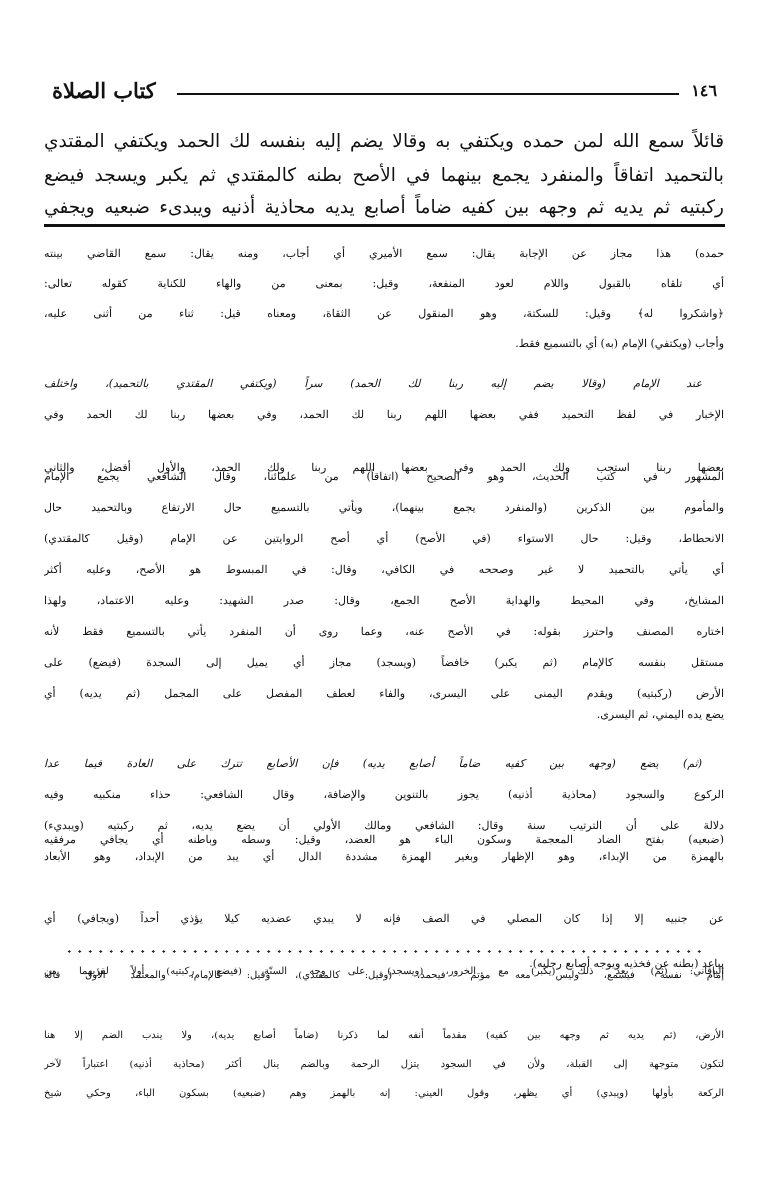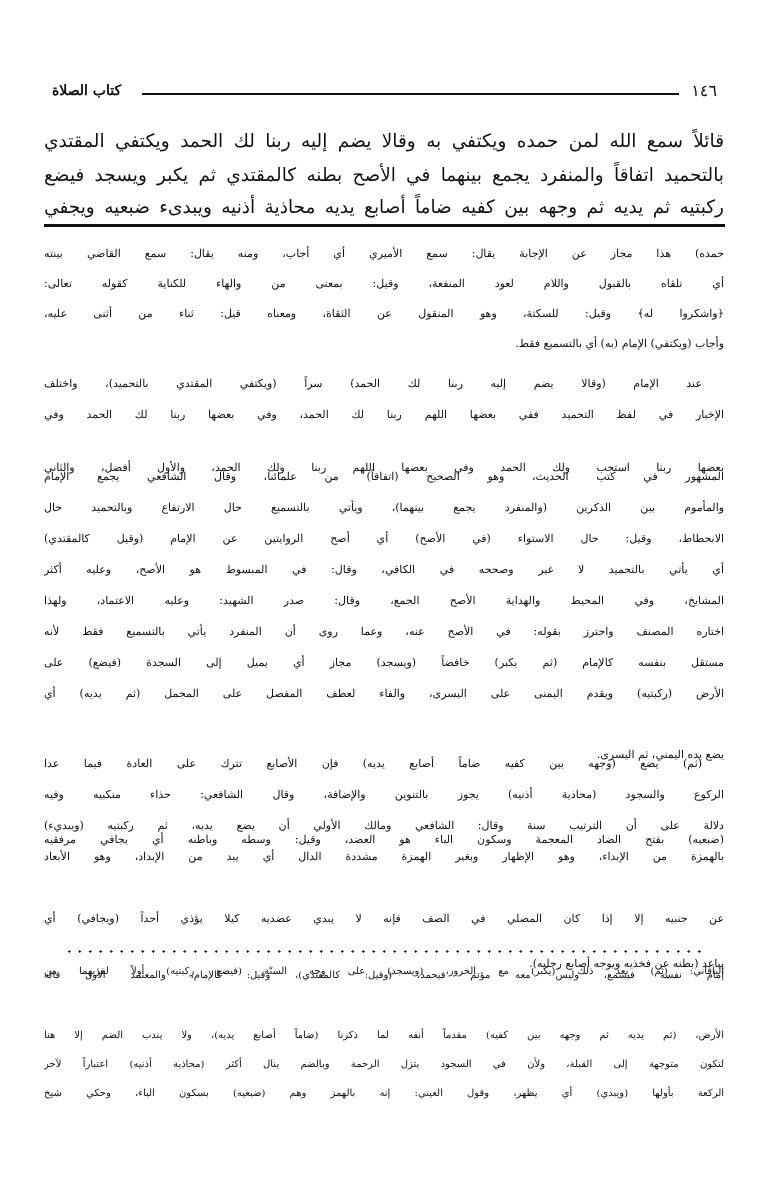--- a/index.html
+++ b/index.html
@@ -8,56 +8,56 @@
     font-family: "DejaVu Serif", "Liberation Serif", serif;
     color: #111111;
   }
   .page { position: absolute; left: 0; top: 0; width: 765px; height: 1185px; }
 
   
   .header {
     position: absolute; left: 52px; top: 78px; width: 665px; height: 24px;
     display: flex; align-items: center; direction: rtl;
   }
-  .header .page-no { font-size: 16px; font-weight: normal; margin-left: 12px; white-space: nowrap; }
+  .header .page-no { font-size: 16px; font-weight: bold; margin-left: 12px; white-space: nowrap; }
   .header .rule { flex: 1; height: 0; border-top: 2px solid #111; margin-top: 8px; }
-  .header .title { font-size: 14px; font-weight: bold; margin-right: 21px; white-space: nowrap; }
+  .header .title { font-size: 21px; font-weight: bold; margin-right: 21px; white-space: nowrap; }
 
   
   .line {
     position: absolute; left: 44px; width: 680px;
     direction: rtl; text-align: justify; text-align-last: justify;
     white-space: nowrap; overflow: hidden;
   }
   .line.last { text-align-last: right; }
   .matn .line { font-size: 18.5px; height: 34px; line-height: 34px; }
   .sharh .line { font-size: 11px; height: 32px; line-height: 32px; }
   .foot .line { font-size: 10px; height: 30px; line-height: 30px; }
-  .indent { padding-right: 22px; box-sizing: border-box; }
+  .indent { padding-right: 22px; box-sizing: border-box; font-style: italic; }
 
   .thick-rule { position: absolute; left: 44px; top: 224px; width: 681px; border-top: 3px solid #111; }
   .dot-rule {
     position: absolute; left: 64px; top: 950px; width: 640px; height: 3px;
     background-image: radial-gradient(circle, #222 1.1px, transparent 1.3px);
     background-size: 10.5px 3px; background-repeat: repeat-x;
   }
 </style>
 </head>
 <body>
 
 <div class="page">
 
   <div class="header">
     <span class="page-no">١٤٦</span>
     <span class="rule"></span>
     <span class="title">كتاب الصلاة</span>
   </div>
 
   <div class="matn">
-    <div class="line" style="top:124px">قائلاً سمع الله لمن حمده ويكتفي به وقالا يضم إليه ربنا لك الحمد ويكتفي المقتدي</div>
+    <div class="line" style="top:124px">قائلاً سمع الله لمن حمده ويكتفي به وقالا يضم إليه بنفسه لك الحمد ويكتفي المقتدي</div>
     <div class="line" style="top:158px">بالتحميد اتفاقاً والمنفرد يجمع بينهما في الأصح بطنه كالمقتدي ثم يكبر ويسجد فيضع</div>
     <div class="line" style="top:190px">ركبتيه ثم يديه ثم وجهه بين كفيه ضاماً أصابع يديه محاذية أذنيه ويبدىء ضبعيه ويجفي</div>
   </div>
   <div class="thick-rule"></div>
 
   <div class="sharh">
 
     <div class="line" style="top:238px">حمده) هذا مجاز عن الإجابة يقال: سمع الأميري أي أجاب، ومنه يقال: سمع القاضي بينته</div>
     <div class="line" style="top:268px">أي تلقاه بالقبول واللام لعود المنفعة، وقيل: بمعنى من والهاء للكناية كقوله تعالى:</div>
     <div class="line" style="top:298px">﴿واشكروا له﴾ وقيل: للسكتة، وهو المنقول عن الثقاة، ومعناه قيل: ثناء من أثنى عليه،</div>
@@ -67,21 +67,21 @@
     <div class="line" style="top:399px">الإخبار في لفظ التحميد ففي بعضها اللهم ربنا لك الحمد، وفي بعضها ربنا لك الحمد وفي</div>
     <div class="line" style="top:452px">بعضها ربنا استجب ولك الحمد وفي بعضها اللهم ربنا ولك الحمد، والأول أفضل، والثاني</div>
     <div class="line" style="top:461px">المشهور في كتب الحديث، وهو الصحيح (اتفاقاً) من علمائنا، وقال الشافعي يجمع الإمام</div>
     <div class="line" style="top:492px">والمأموم بين الذكرين (والمنفرد يجمع بينهما)، ويأتي بالتسميع حال الارتفاع وبالتحميد حال</div>
     <div class="line" style="top:523px">الانحطاط، وقيل: حال الاستواء (في الأصح) أي أصح الروايتين عن الإمام (وقيل كالمقتدي)</div>
     <div class="line" style="top:554px">أي يأتي بالتحميد لا غير وصححه في الكافي، وقال: في المبسوط هو الأصح، وعليه أكثر</div>
     <div class="line" style="top:585px">المشايخ، وفي المحيط والهداية الأصح الجمع، وقال: صدر الشهيد: وعليه الاعتماد، ولهذا</div>
     <div class="line" style="top:616px">اختاره المصنف واحترز بقوله: في الأصح عنه، وعما روى أن المنفرد يأتي بالتسميع فقط لأنه</div>
     <div class="line" style="top:647px">مستقل بنفسه كالإمام (ثم يكبر) خافضاً (ويسجد) مجاز أي يميل إلى السجدة (فيضع) على</div>
     <div class="line" style="top:678px">الأرض (ركبتيه) ويقدم اليمنى على اليسرى، والفاء لعطف المفصل على المجمل (ثم يديه) أي</div>
-    <div class="line last" style="top:739px">يضع يده اليمني، ثم اليسرى.</div>
+    <div class="line last" style="top:699px">يضع يده اليمني، ثم اليسرى.</div>
 
     <div class="line indent" style="top:748px">(ثم) يضع (وجهه بين كفيه ضاماً أصابع يديه) فإن الأصابع تترك على العادة فيما عدا</div>
     <div class="line" style="top:779px">الركوع والسجود (محاذية أذنيه) يجوز بالتنوين والإضافة، وقال الشافعي: حذاء منكبيه وفيه</div>
     <div class="line" style="top:810px">دلالة على أن الترتيب سنة وقال: الشافعي ومالك الأولي أن يضع يديه، ثم ركبتيه (ويبديء)</div>
     <div class="line" style="top:841px">بالهمزة من الإبداء، وهو الإظهار وبغير الهمزة مشددة الدال أي يبد من الإبداد، وهو الأبعاد</div>
     <div class="line" style="top:824px">(ضبعيه) بفتح الضاد المعجمة وسكون الباء هو العضد، وقيل: وسطه وباطنه أي يجافي مرفقيه</div>
     <div class="line" style="top:903px">عن جنبيه إلا إذا كان المصلي في الصف فإنه لا يبدي عضديه كيلا يؤذي أحداً (ويجافي) أي</div>
     <div class="line last" style="top:948px">يباعد (بطنه عن فخذيه ويوجه أصابع رجليه).</div>
   </div>
 

